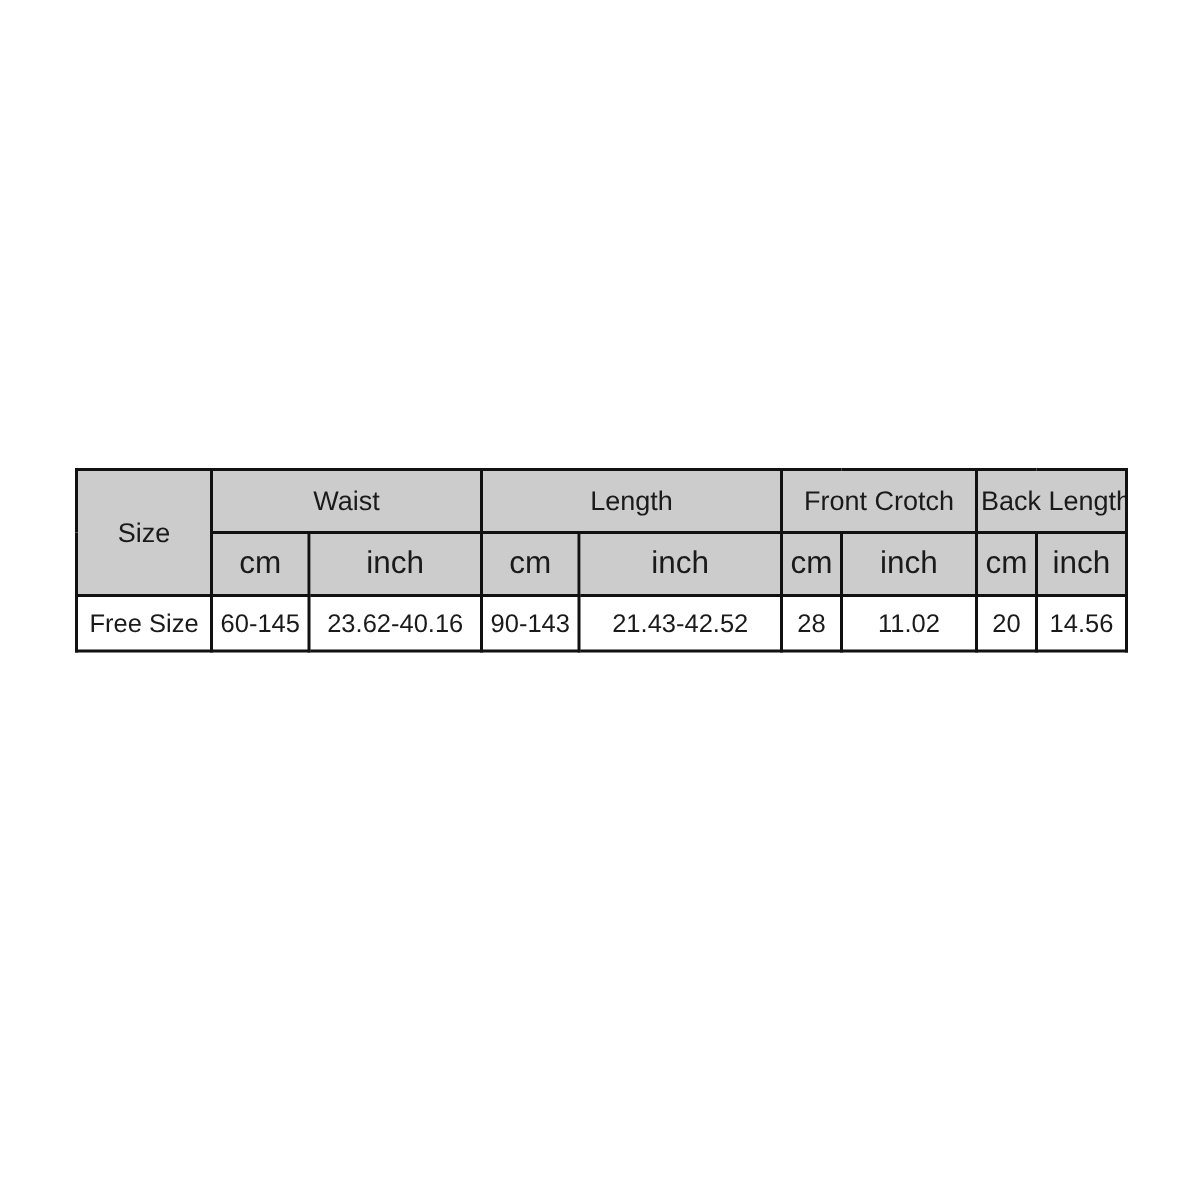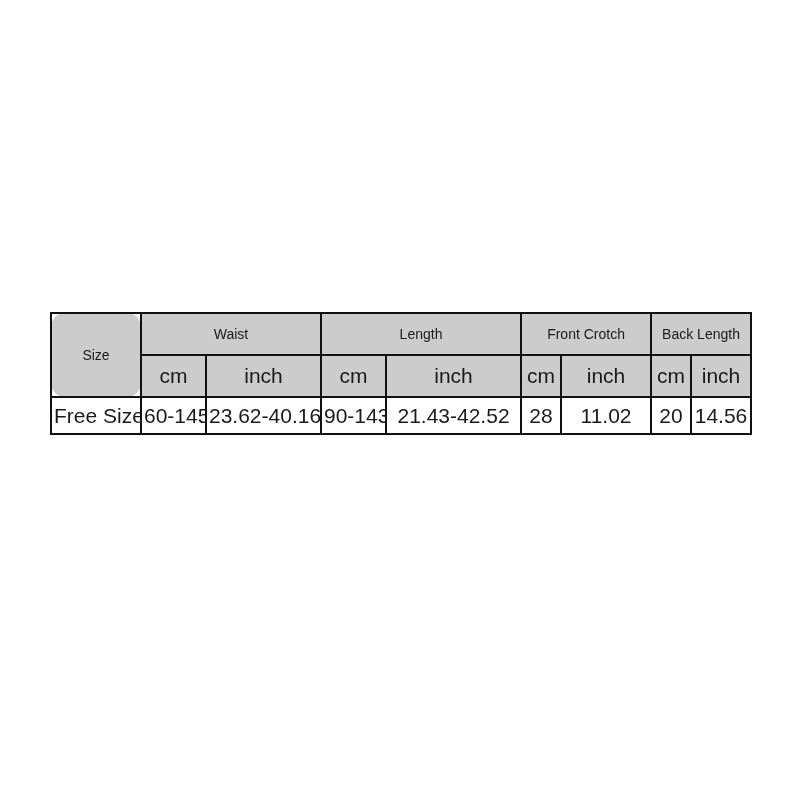--- a/index.html
+++ b/index.html
@@ -42,40 +42,39 @@
   }
 
   
   td.hdr {
     background: #cccccc;
   }
 
   
   tr.group-row td {
     height: 40px;
-    font-size: 14px;
+    font-size: 18px;
   }
 
   
   tr.unit-row td {
     height: 40px;
     font-size: 21px;
   }
 
   
   td.size-head {
     font-size: 17px;
-    border-radius: 14px;
   }
 
   
   tr.data-row td {
     height: 35px;
     background: #ffffff;
-    font-size: 21px;
+    font-size: 17px;
   }
 
   
   .col-size   { width: 90px; }
   .col-cm-w   { width: 65px; }
   .col-in-w   { width: 115px; }
   .col-cm-l   { width: 65px; }
   .col-in-l   { width: 135px; }
   .col-cm-f   { width: 40px; }
   .col-in-f   { width: 90px; }

